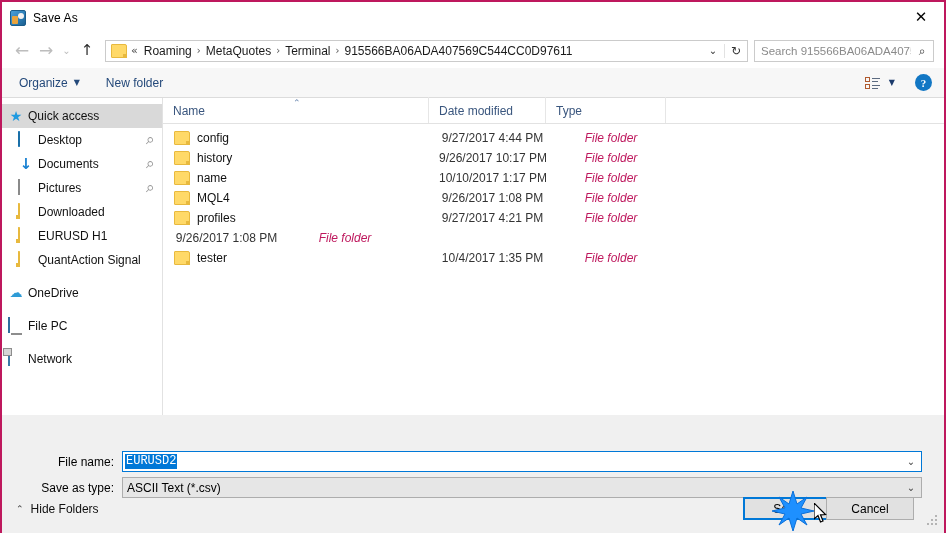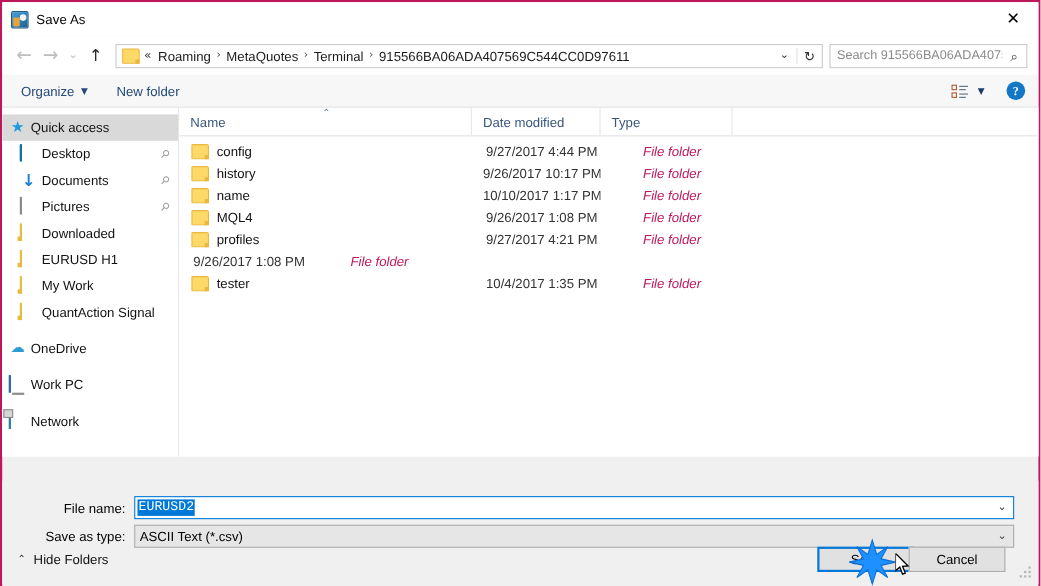--- a/index.html
+++ b/index.html
@@ -376,38 +376,34 @@
       <div class="side-item indent">
         <span class="ico"><span class="ic-folder"></span></span>
         <span class="lbl">Downloaded</span>
       </div>
       <div class="side-item indent">
         <span class="ico"><span class="ic-folder"></span></span>
         <span class="lbl">EURUSD H1</span>
       </div>
       <div class="side-item indent">
         <span class="ico"><span class="ic-folder"></span></span>
-        <span class="lbl">My Work</span>
-      </div>
-      <div class="side-item indent">
-        <span class="ico"><span class="ic-folder"></span></span>
         <span class="lbl">QuantAction Signal</span>
       </div>
 
       <div class="side-gap"></div>
       <div class="side-item root">
         <span class="ico">
             <span class="ic-cloud">☁</span>
           </span>
         <span class="lbl">OneDrive</span>
       </div>
       <div class="side-gap"></div>
       <div class="side-item root">
         <span class="ico"><span class="ic-pc"></span></span>
-        <span class="lbl">Work PC</span>
+        <span class="lbl">File PC</span>
       </div>
       <div class="side-gap"></div>
       <div class="side-item root">
         <span class="ico"><span class="ic-net"></span></span>
         <span class="lbl">Network</span>
       </div>
     </div>
 
     <div class="filelist">
       <div class="lheader">

